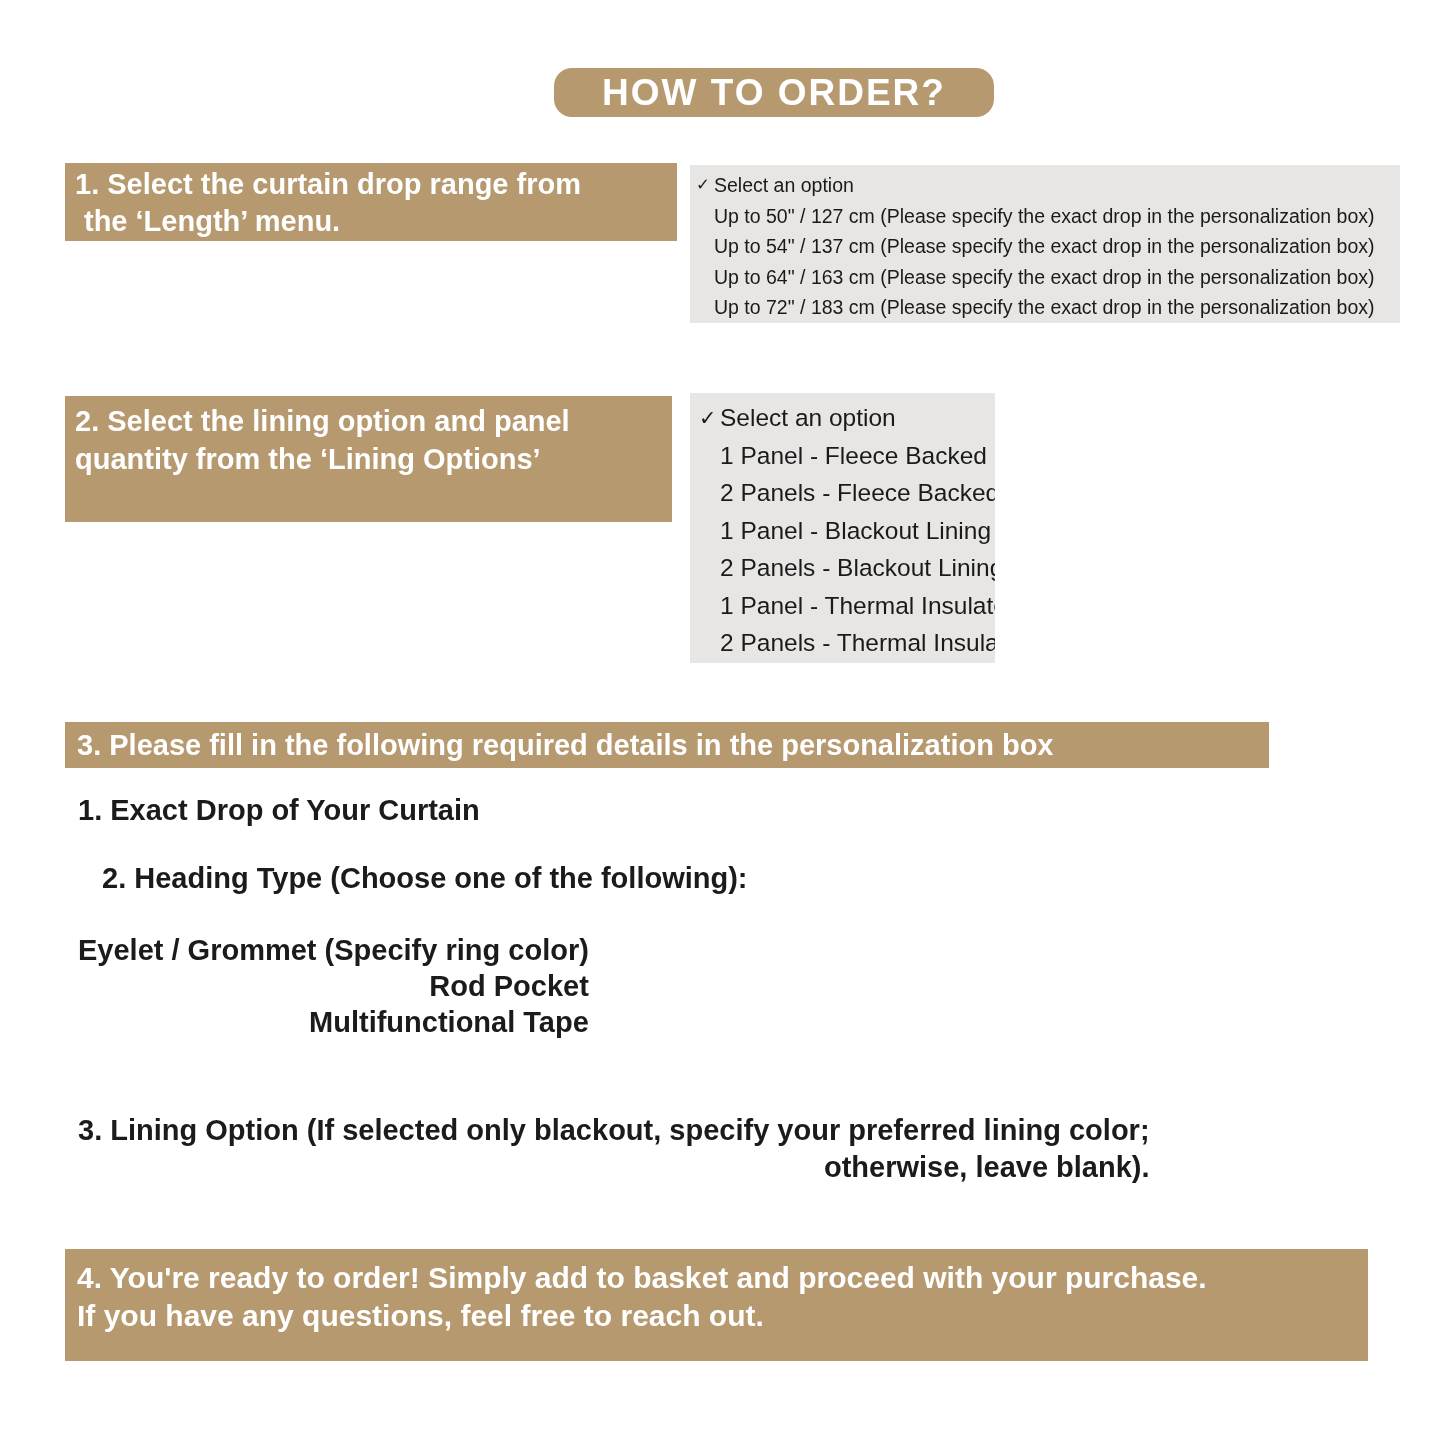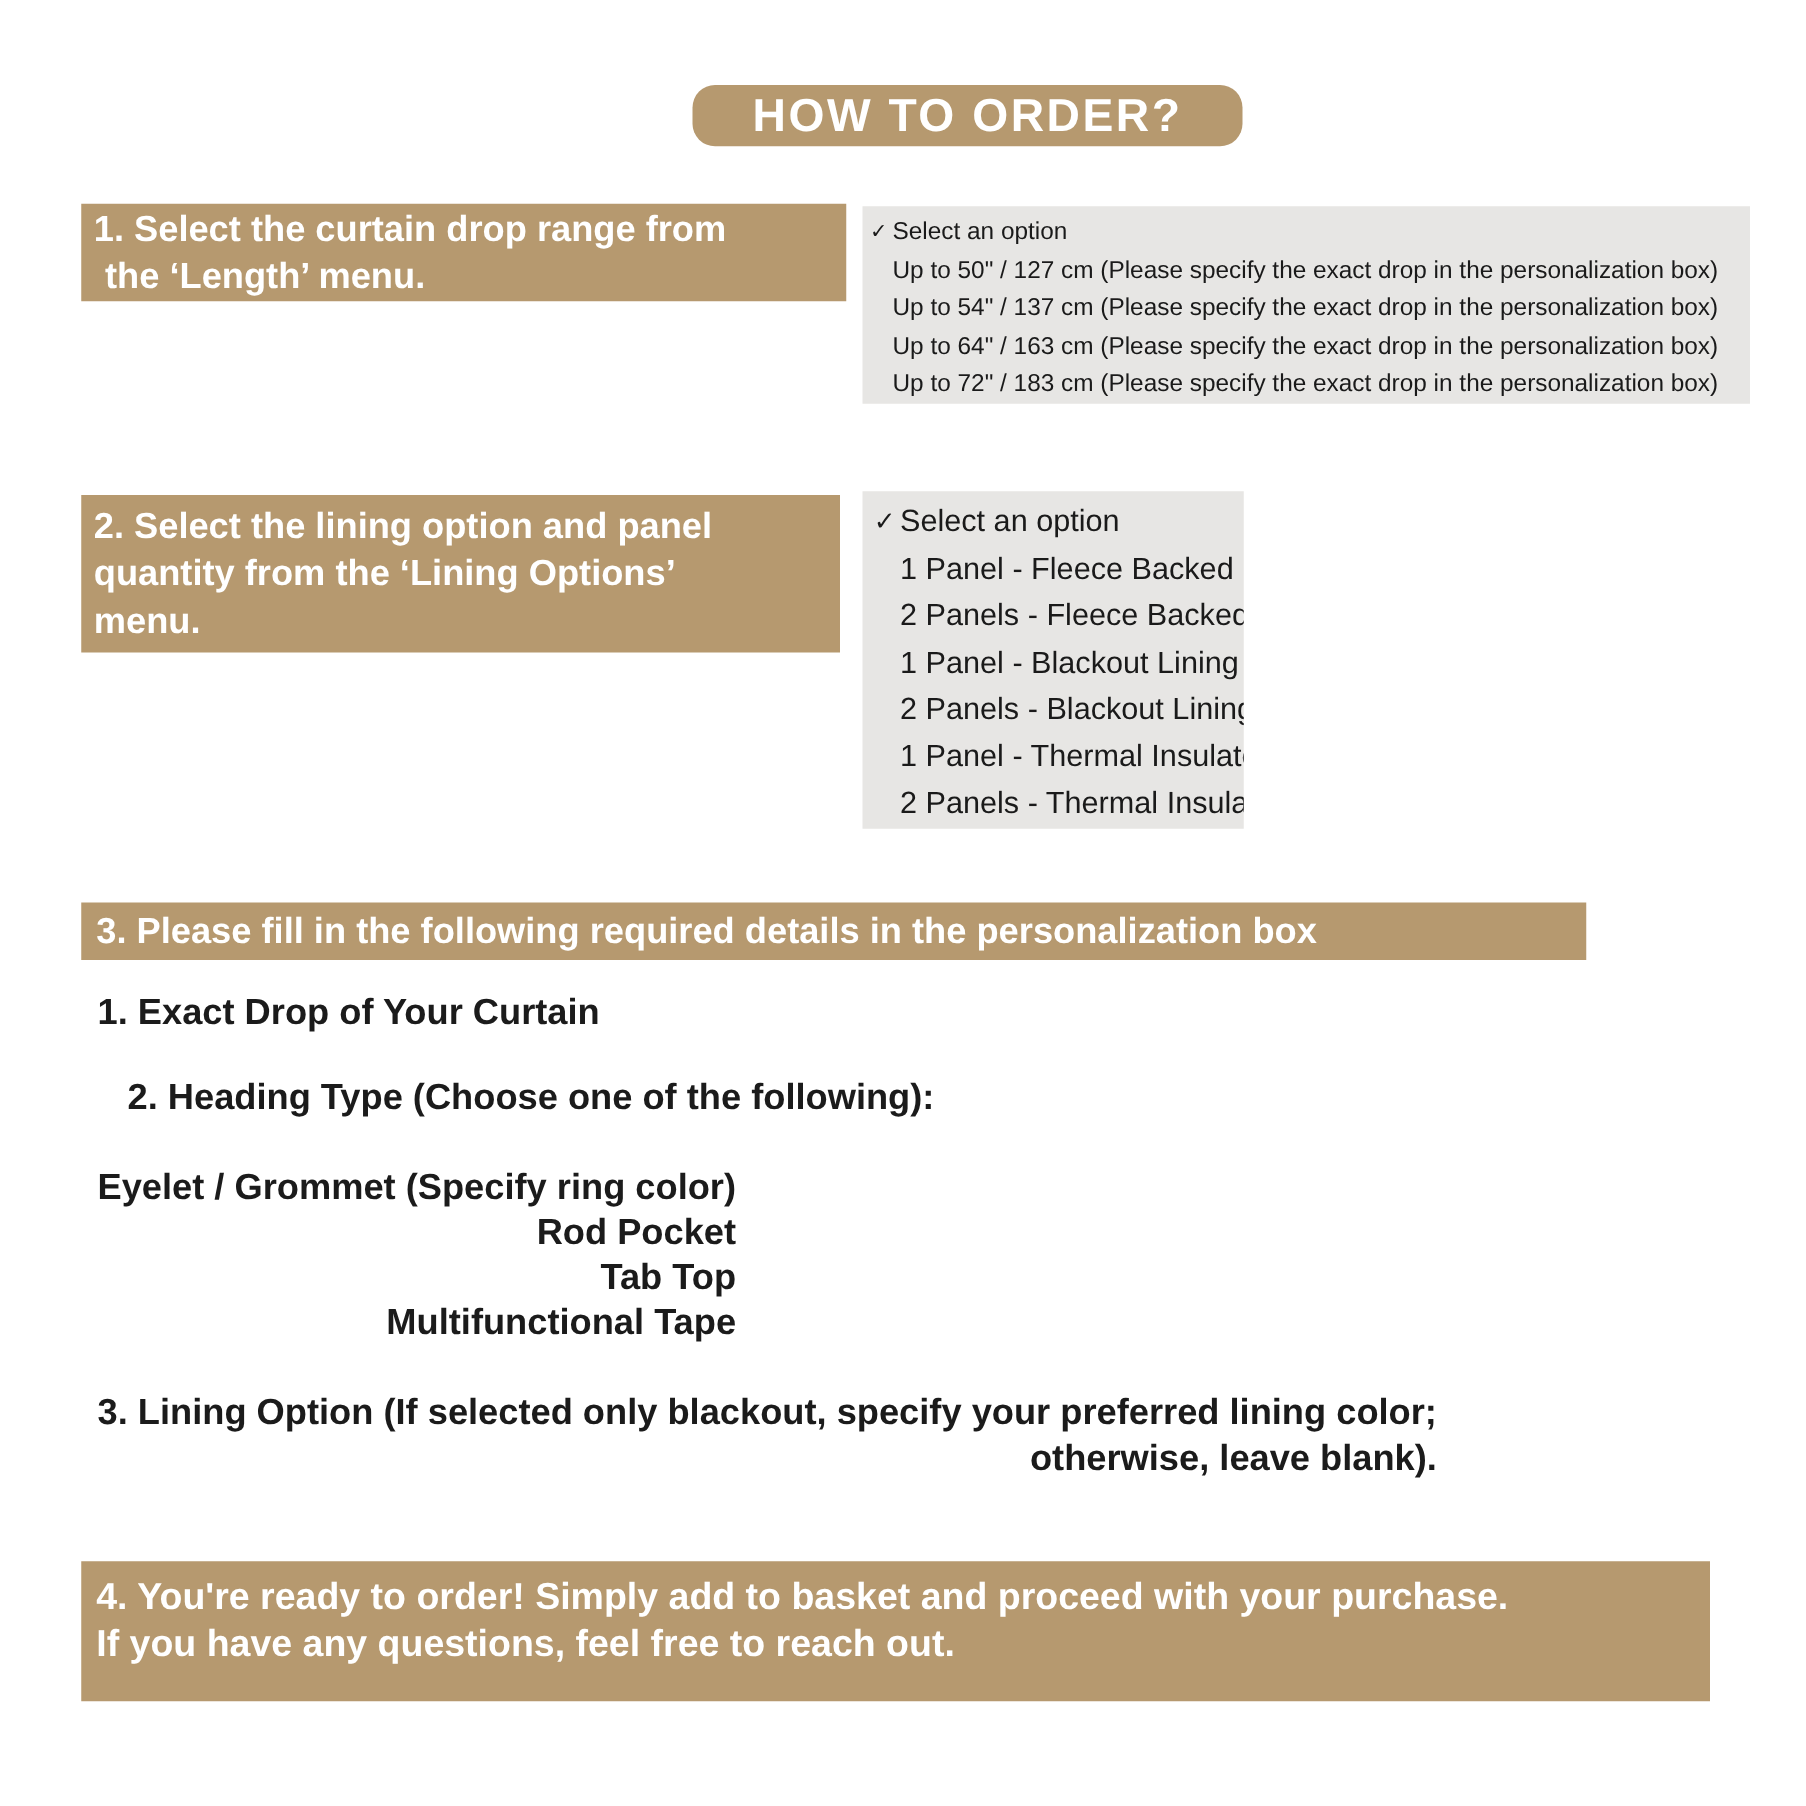--- a/index.html
+++ b/index.html
@@ -105,21 +105,20 @@
     </div>
     <div class="dd-row">Up to 50" / 127 cm (Please specify the exact drop in the personalization box)</div>
     <div class="dd-row">Up to 54" / 137 cm (Please specify the exact drop in the personalization box)</div>
     <div class="dd-row">Up to 64" / 163 cm (Please specify the exact drop in the personalization box)</div>
     <div class="dd-row">Up to 72" / 183 cm (Please specify the exact drop in the personalization box)</div>
   </div>
 
   <div class="banner step2-banner">
     <div>2. Select the lining option and panel</div>
     <div>quantity from the ‘Lining Options’</div>
-    <div>menu.</div>
   </div>
 
   <div class="dropdown dropdown-lining">
     <div class="dd-row">
       <span class="check">✓</span>
       <span>Select an option</span>
     </div>
     <div class="dd-row">1 Panel - Fleece Backed L</div>
     <div class="dd-row">2 Panels - Fleece Backed</div>
     <div class="dd-row">1 Panel - Blackout Lining (</div>
@@ -129,21 +128,20 @@
   </div>
 
   <div class="banner step3-banner">3. Please fill in the following required details in the personalization box</div>
 
   <div class="body-text bt-item1">1. Exact Drop of Your Curtain</div>
   <div class="body-text bt-item2">2. Heading Type (Choose one of the following):</div>
 
   <div class="body-text bt-headings">
     <div>Eyelet / Grommet (Specify ring color)</div>
     <div>Rod Pocket</div>
-    <div>Tab Top</div>
     <div>Multifunctional Tape</div>
   </div>
 
   <div class="body-text bt-item3">
     <div>3. Lining Option (If selected only blackout, specify your preferred lining color;</div>
     <div>otherwise, leave blank).</div>
   </div>
 
   <div class="banner step4-banner">
     <div>4. You're ready to order! Simply add to basket and proceed with your purchase.</div>

